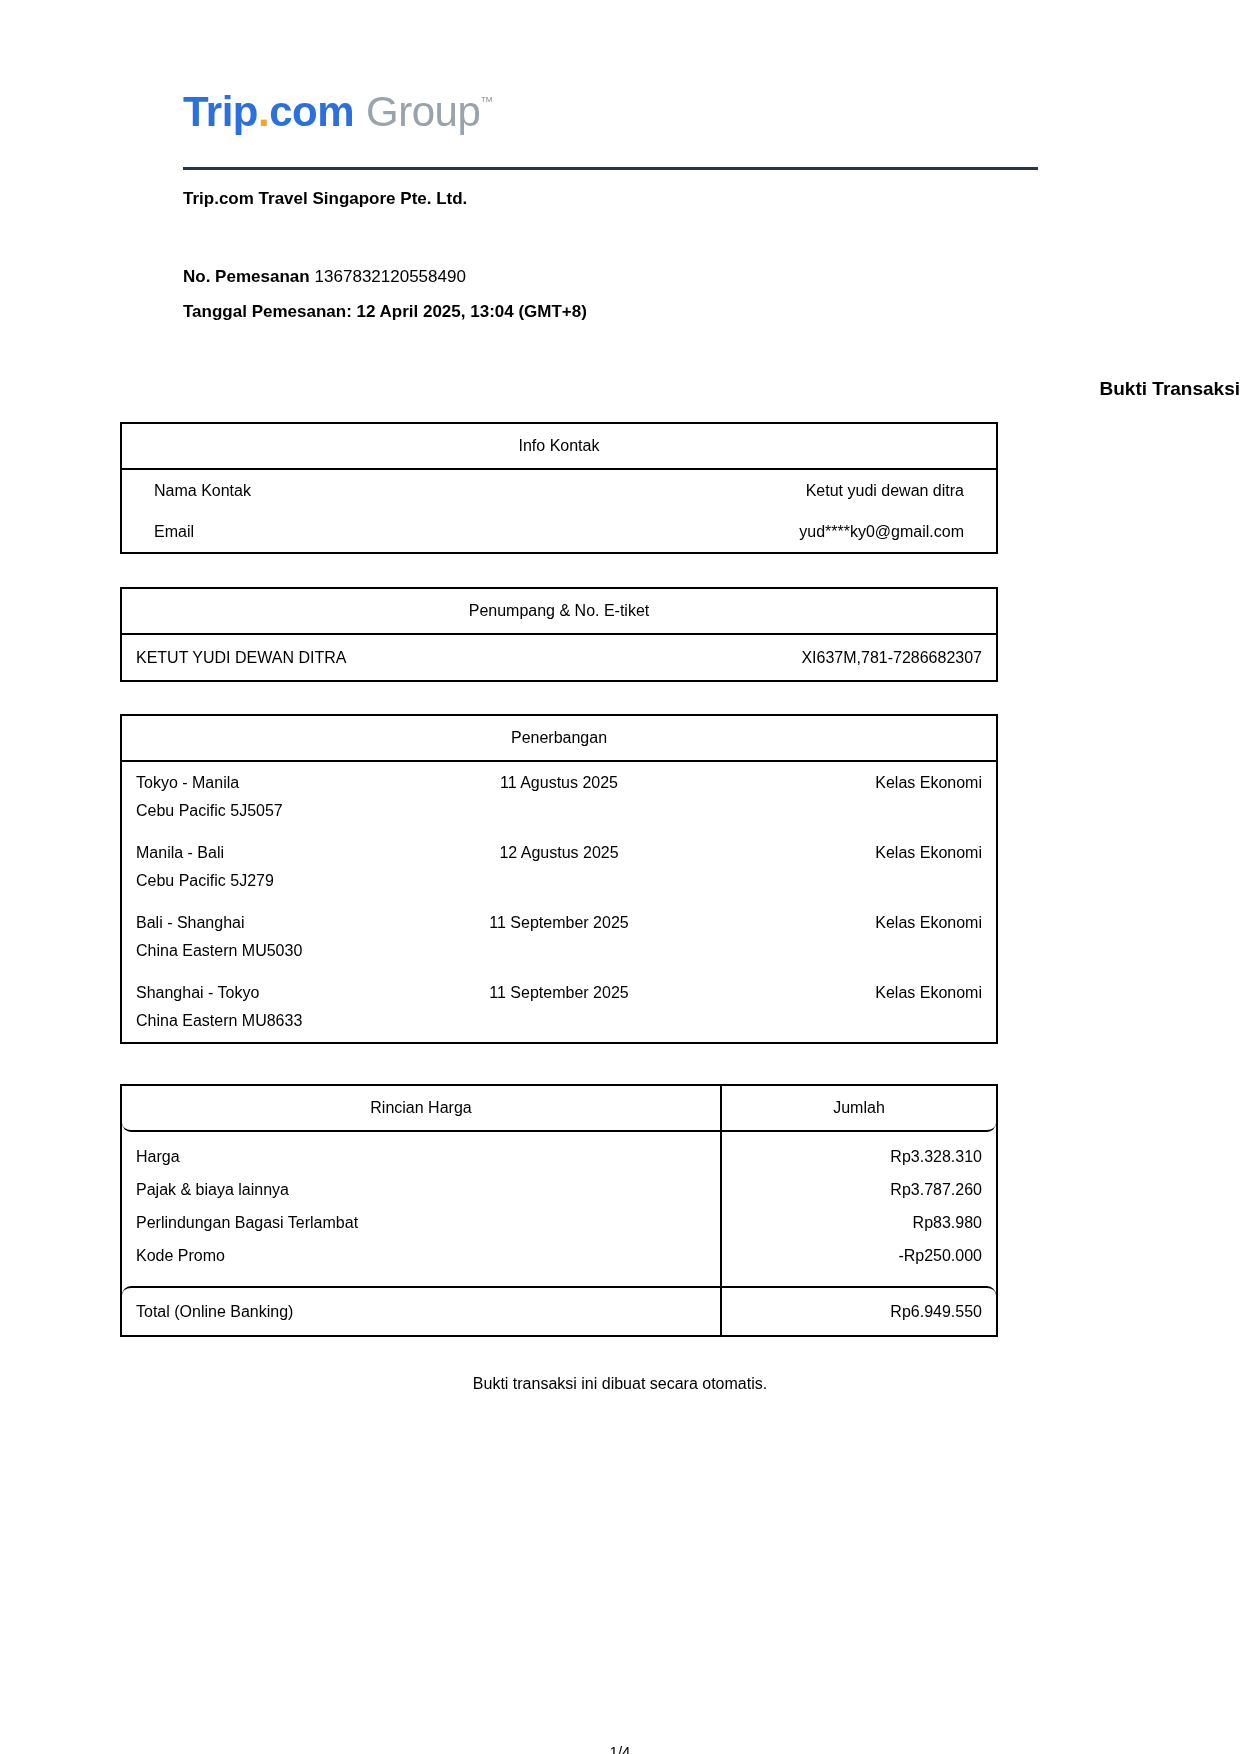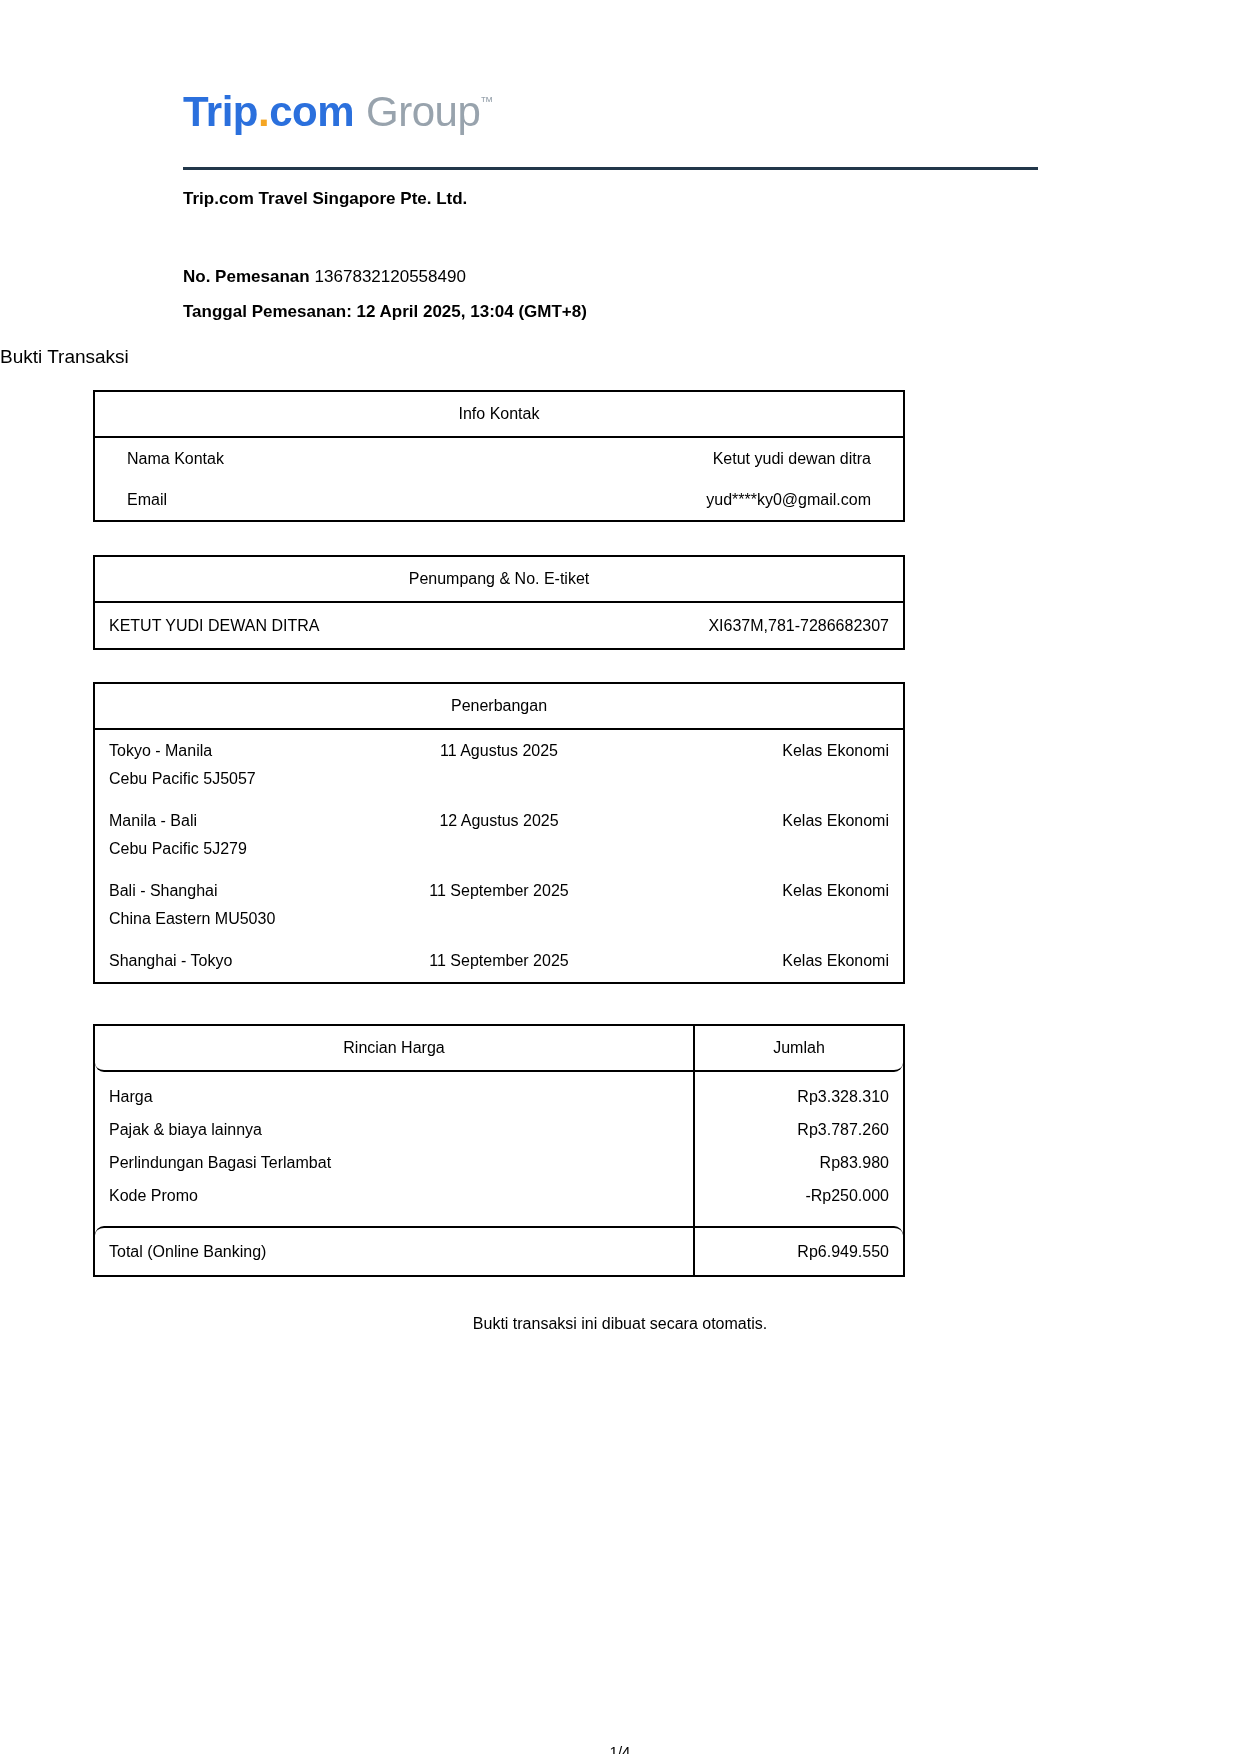--- a/index.html
+++ b/index.html
@@ -23,24 +23,24 @@
 
   
   .company { margin: 12px 0 0 183px; line-height: 33px; font-size: 17px; }
   .company-name { font-weight: bold; }
 
   
   .booking { margin: 44px 0 0 183px; line-height: 35px; font-size: 17px; }
   .order-label { font-weight: bold; margin-right: 5px; }
   .order-date { font-weight: bold; }
 
-  .doc-title { margin-top: 16px; text-align: left; font-size: 19px; line-height: 24px; }
+  .doc-title { margin-top: 48px; text-align: right; font-size: 19px; line-height: 24px; font-weight: bold; }
 
   
-  .tbl { margin-left: 93px; width: 812px; border: 2px solid #000; box-sizing: border-box; }
+  .tbl { margin-left: 120px; width: 878px; border: 2px solid #000; box-sizing: border-box; }
   .tbl-header { text-align: center; padding: 12px 0 13px; line-height: 19px; border-bottom: 2px solid #000; }
 
   .contact-table { margin-top: 21px; }
   .kv-row { display: flex; justify-content: space-between; padding: 11px 32px; line-height: 19px; }
 
   .passenger-table { margin-top: 33px; }
   .passenger-row { display: flex; justify-content: space-between; padding: 13px 14px; line-height: 19px; }
 
   .flights-table { margin-top: 32px; }
   .flight-block { padding: 7px 14px; }
@@ -133,20 +133,21 @@
       </div>
       <div class="flight-airline">China Eastern MU5030</div>
     </div>
 
     <div class="flight-block">
       <div class="flight-line1">
         <span class="flight-route">Shanghai - Tokyo</span>
         <span class="flight-date">11 September 2025</span>
         <span class="flight-class">Kelas Ekonomi</span>
       </div>
+      <div class="flight-airline">China Eastern MU8633</div>
     </div>
   </div>
 
   <div class="tbl price-table">
     <div class="pt-row pt-header">
       <div class="pt-left">Rincian Harga</div>
       <div class="pt-right">Jumlah</div>
     </div>
     <div class="pt-row pt-body">
       <div class="pt-left">

